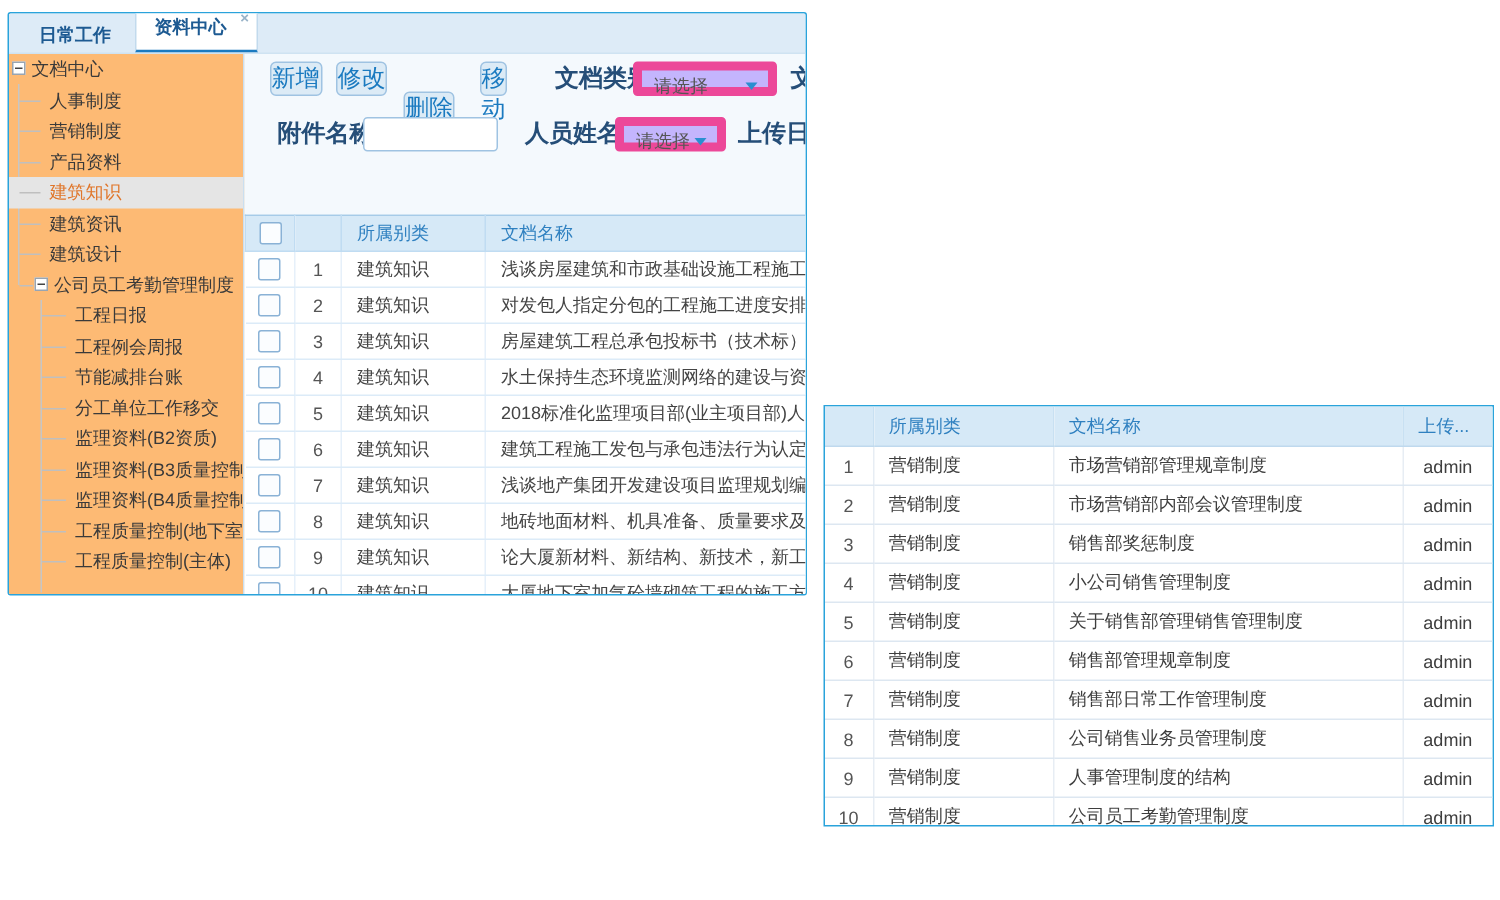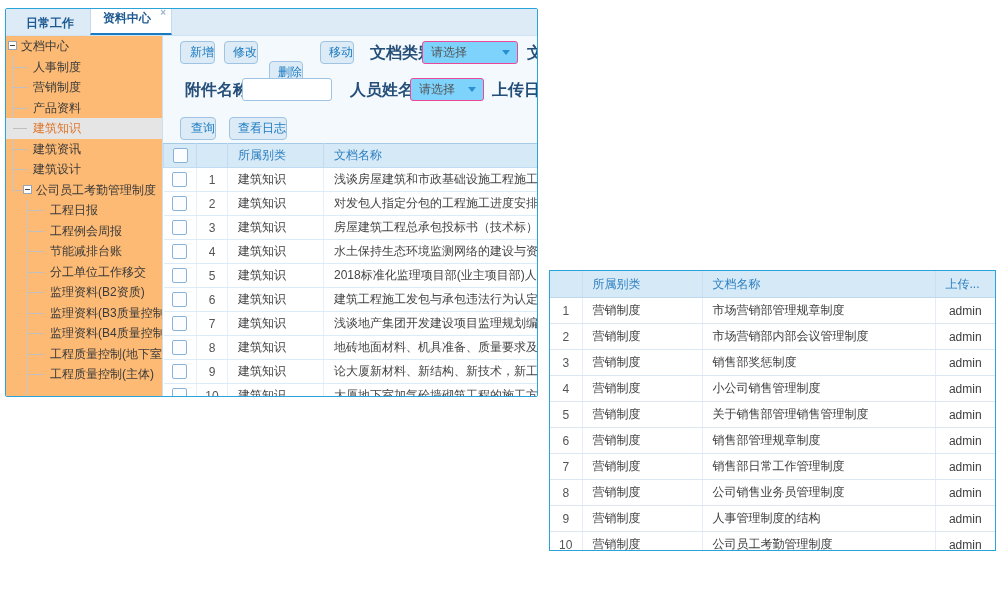--- a/index.html
+++ b/index.html
@@ -57,42 +57,42 @@
   .expbox::after { content:""; position:absolute; left:1px; top:3px; width:5px; border-top:1px solid #444; }
   .tree-item.selected { background:#e5e5e5; }
   .tree-item.selected .lbl { color:#e0762a; }
 
   
   .content { position:relative; flex:1; background:#f4f9fd; overflow:hidden; }
   .tb-row { position:absolute; left:0; right:0; height:23px; }
   .row1 { top:5px; } .row2 { top:42px; } .row3 { top:81px; }
   .tbtn {
     position:absolute; top:0; height:23px; background:#dcebf6; border:1px solid #9fc3e2;
-    border-radius:4px; color:#1a7ac0; font-size:12px; line-height:21px; text-align:right;
+    border-radius:4px; color:#1a7ac0; font-size:16px; line-height:21px; text-align:left;
     box-sizing:border-box; cursor:pointer; padding:0; font-family:inherit;
   }
   .flabel { position:absolute; top:0; line-height:23px; font-size:16px; font-weight:bold; color:#254e78; white-space:nowrap; }
   .sel {
-    position:absolute; top:0; height:23px; background:#7dd3fc; border:1px solid #ec4899;
+    position:absolute; top:0; height:23px; background:#c4b5fd; border:6px solid #ec4899;
     border-radius:3px; box-sizing:border-box; font-size:12px; color:#555;
     line-height:21px; padding-left:8px; cursor:pointer;
   }
   .sel .arr {
     position:absolute; right:7px; top:8px; width:0; height:0;
     border-left:4px solid transparent; border-right:4px solid transparent; border-top:5px solid #2a8fd0;
   }
   .tinput {
     position:absolute; top:0; height:23px; border:1px solid #9fc3e2; border-radius:3px;
     box-sizing:border-box; padding:0 5px; font-size:12px; background:#fff; color:#333;
   }
   
   .b0 { left:17px;  width:35px; }
   .b1 { left:61px;  width:34px; }
   .b2 { left:106px; width:34px;margin-top:20px; }
-  .b3 { left:157px; width:34px; }
+  .b3 { left:157px; width:18px; }
   .lab-cat  { left:207px; }
   .sel-cat  { left:259px; width:96px; }
   .lab-docname { left:364px; }
   
   .lab-att  { left:22px; }
   .inp-att  { left:79px; width:90px; }
   .lab-person { left:187px; }
   .sel-person { left:247px; width:74px; }
   .lab-update { left:329px; }
   
@@ -186,24 +186,20 @@
       <div class="tb-row row2">
         <span class="flabel lab-att">附件名称:</span>
         <input class="tinput inp-att" value="" style="">
         <span class="flabel lab-person">人员姓名:</span>
         <div class="sel sel-person">
           <span>请选择</span>
           <span class="arr"></span>
         </div>
         <span class="flabel lab-update">上传日期:</span>
       </div>
-      <div class="tb-row row3">
-          <button class="tbtn a0">查询</button>
-          <button class="tbtn a1">查看日志</button>
-        </div>
       <table class="ltable">
         <colgroup>
             <col style="width:33px">
             <col style="width:31px">
             <col style="width:96px">
             <col style="width:330px">
           </colgroup>
         <thead>
             <tr>
           <th class="ck"><span class="cb"></span></th>

